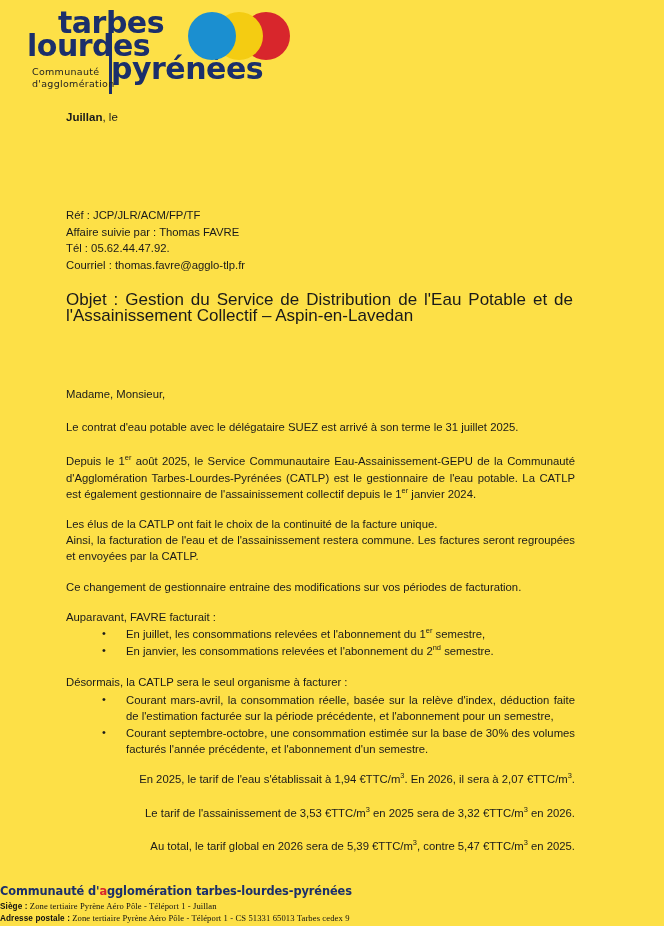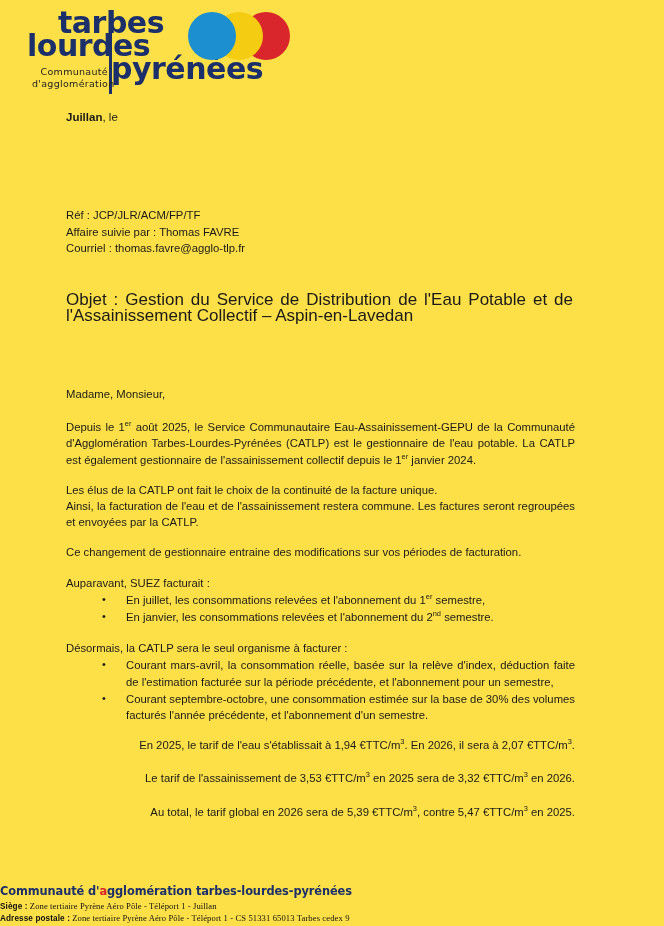--- a/index.html
+++ b/index.html
@@ -59,21 +59,20 @@
     top: 4px;
     width: 3px;
     height: 84px;
     background: #1b2f6b;
   }
   .logo-sub {
     position: absolute;
     left: 6px;
     top: 60px;
     width: 76px;
-    text-align: right;
     font-family: "DejaVu Sans", sans-serif;
     font-size: 9.5px;
     line-height: 12px;
     color: #222222;
     letter-spacing: 0.3px;
   }
   .circles {
     position: absolute;
     left: 162px;
     top: 6px;
@@ -204,41 +203,43 @@
     </div>
   </div>
 
   <div class="juillan">
     <b>Juillan</b><span>, le</span>
   </div>
 
   <div class="refblock">
     <div>Réf : JCP/JLR/ACM/FP/TF</div>
     <div>Affaire suivie par : Thomas FAVRE</div>
+    <div>Tél : 05.62.44.47.92.</div>
     <div>Courriel : thomas.favre@agglo-tlp.fr</div>
   </div>
 
   <div class="objet">
     <span>Objet :</span>
     <span>Gestion du Service de Distribution de l'Eau Potable et de l'Assainissement Collectif – Aspin-en-Lavedan</span>
   </div>
 
   <div class="body-area">
 
     <p class="nojust lead">Madame, Monsieur,</p>
 
+    <p class="nojust spaced">Le contrat d'eau potable avec le délégataire SUEZ est arrivé à son terme le 31 juillet 2025.</p>
 
     <p><span>Depuis le 1</span><sup>er</sup><span> août 2025, le Service Communautaire Eau-Assainissement-GEPU de la Communauté d'Agglomération Tarbes-Lourdes-Pyrénées (CATLP) est le gestionnaire de l'eau potable. La CATLP est également gestionnaire de l'assainissement collectif depuis le 1</span><sup>er</sup><span> janvier 2024.</span></p>
 
     <p class="nojust tight">Les élus de la CATLP ont fait le choix de la continuité de la facture unique.</p>
     <p>Ainsi, la facturation de l'eau et de l'assainissement restera commune. Les factures seront regroupées et envoyées par la CATLP.</p>
 
     <p class="nojust">Ce changement de gestionnaire entraine des modifications sur vos périodes de facturation.</p>
 
-    <p class="nojust tight">Auparavant, SUEZ facturait :</p>
+    <p class="nojust tight">Auparavant, FAVRE facturait :</p>
     <ul class="bullets tight-list">
       <li><span>En juillet, les consommations relevées et l'abonnement du 1</span><sup>er</sup><span> semestre,</span></li>
       <li><span>En janvier, les consommations relevées et l'abonnement du 2</span><sup>nd</sup><span> semestre.</span></li>
     </ul>
 
     <p class="nojust tight">Désormais, la CATLP sera le seul organisme à facturer :</p>
     <ul class="bullets">
       <li>Courant mars-avril, la consommation réelle, basée sur la relève d'index, déduction faite de l'estimation facturée sur la période précédente, et l'abonnement pour un semestre,</li>
       <li>Courant septembre-octobre, une consommation estimée sur la base de 30% des volumes facturés l'année précédente, et l'abonnement d'un semestre.</li>
     </ul>

